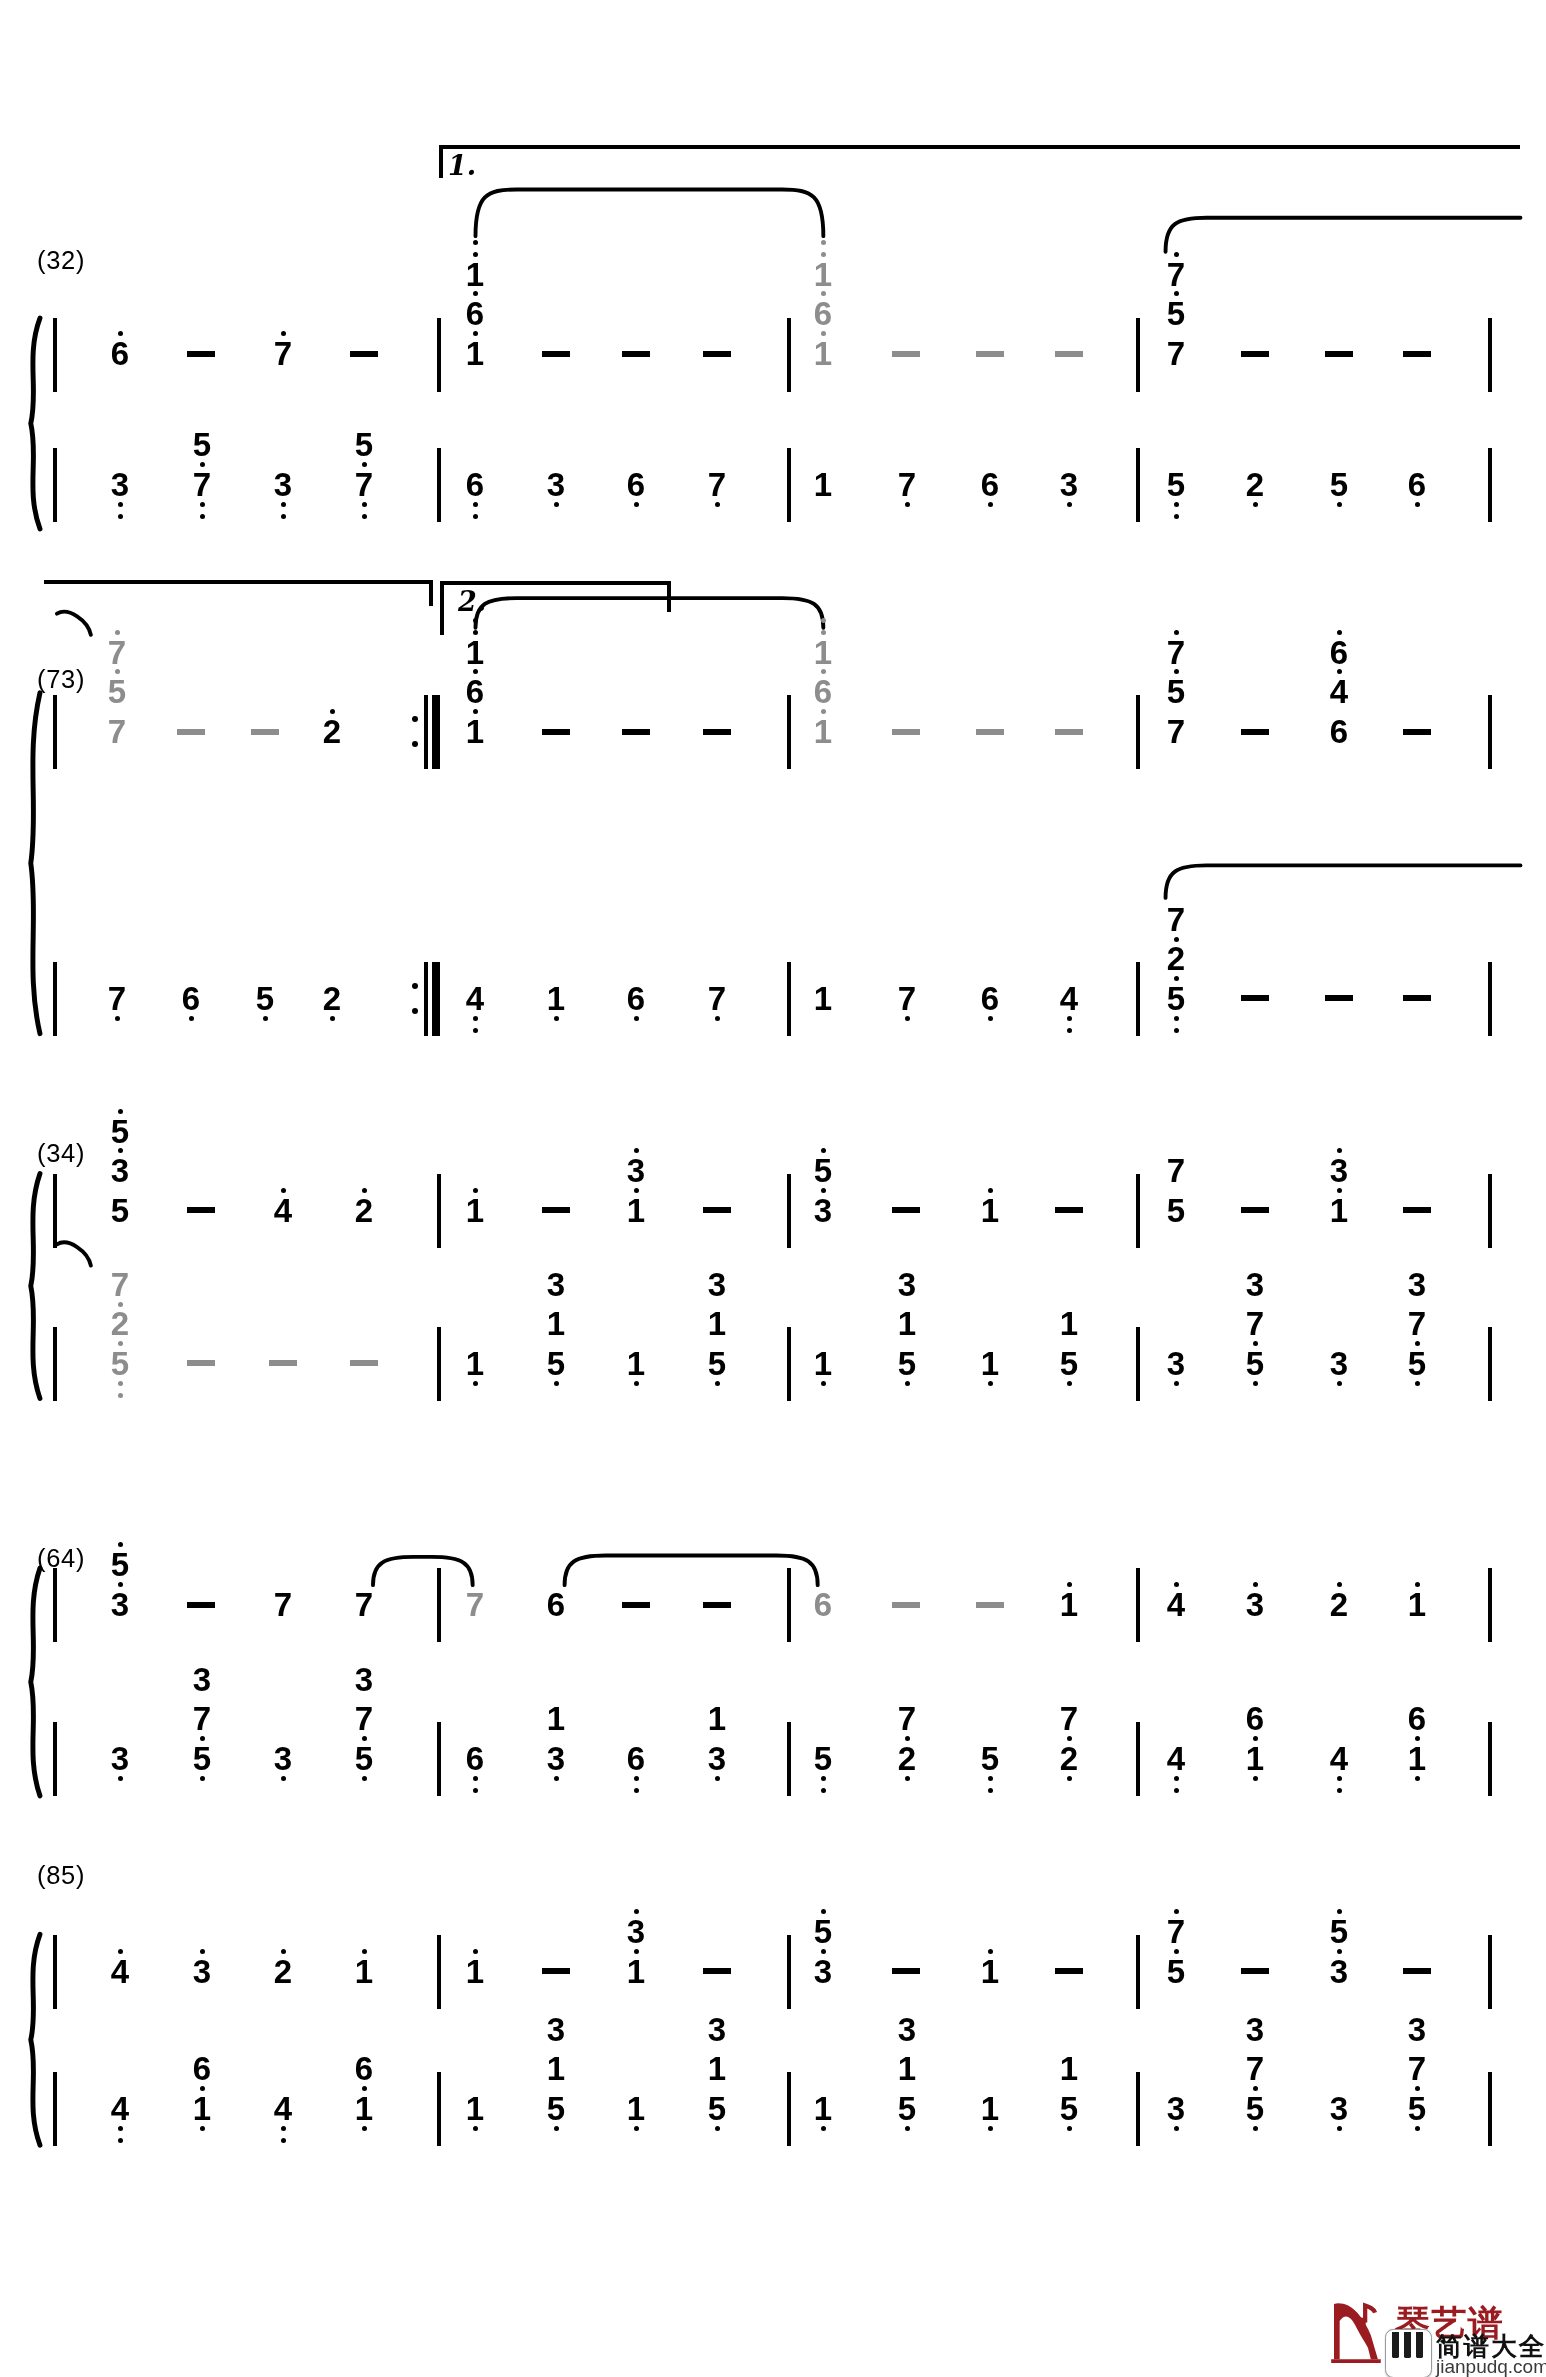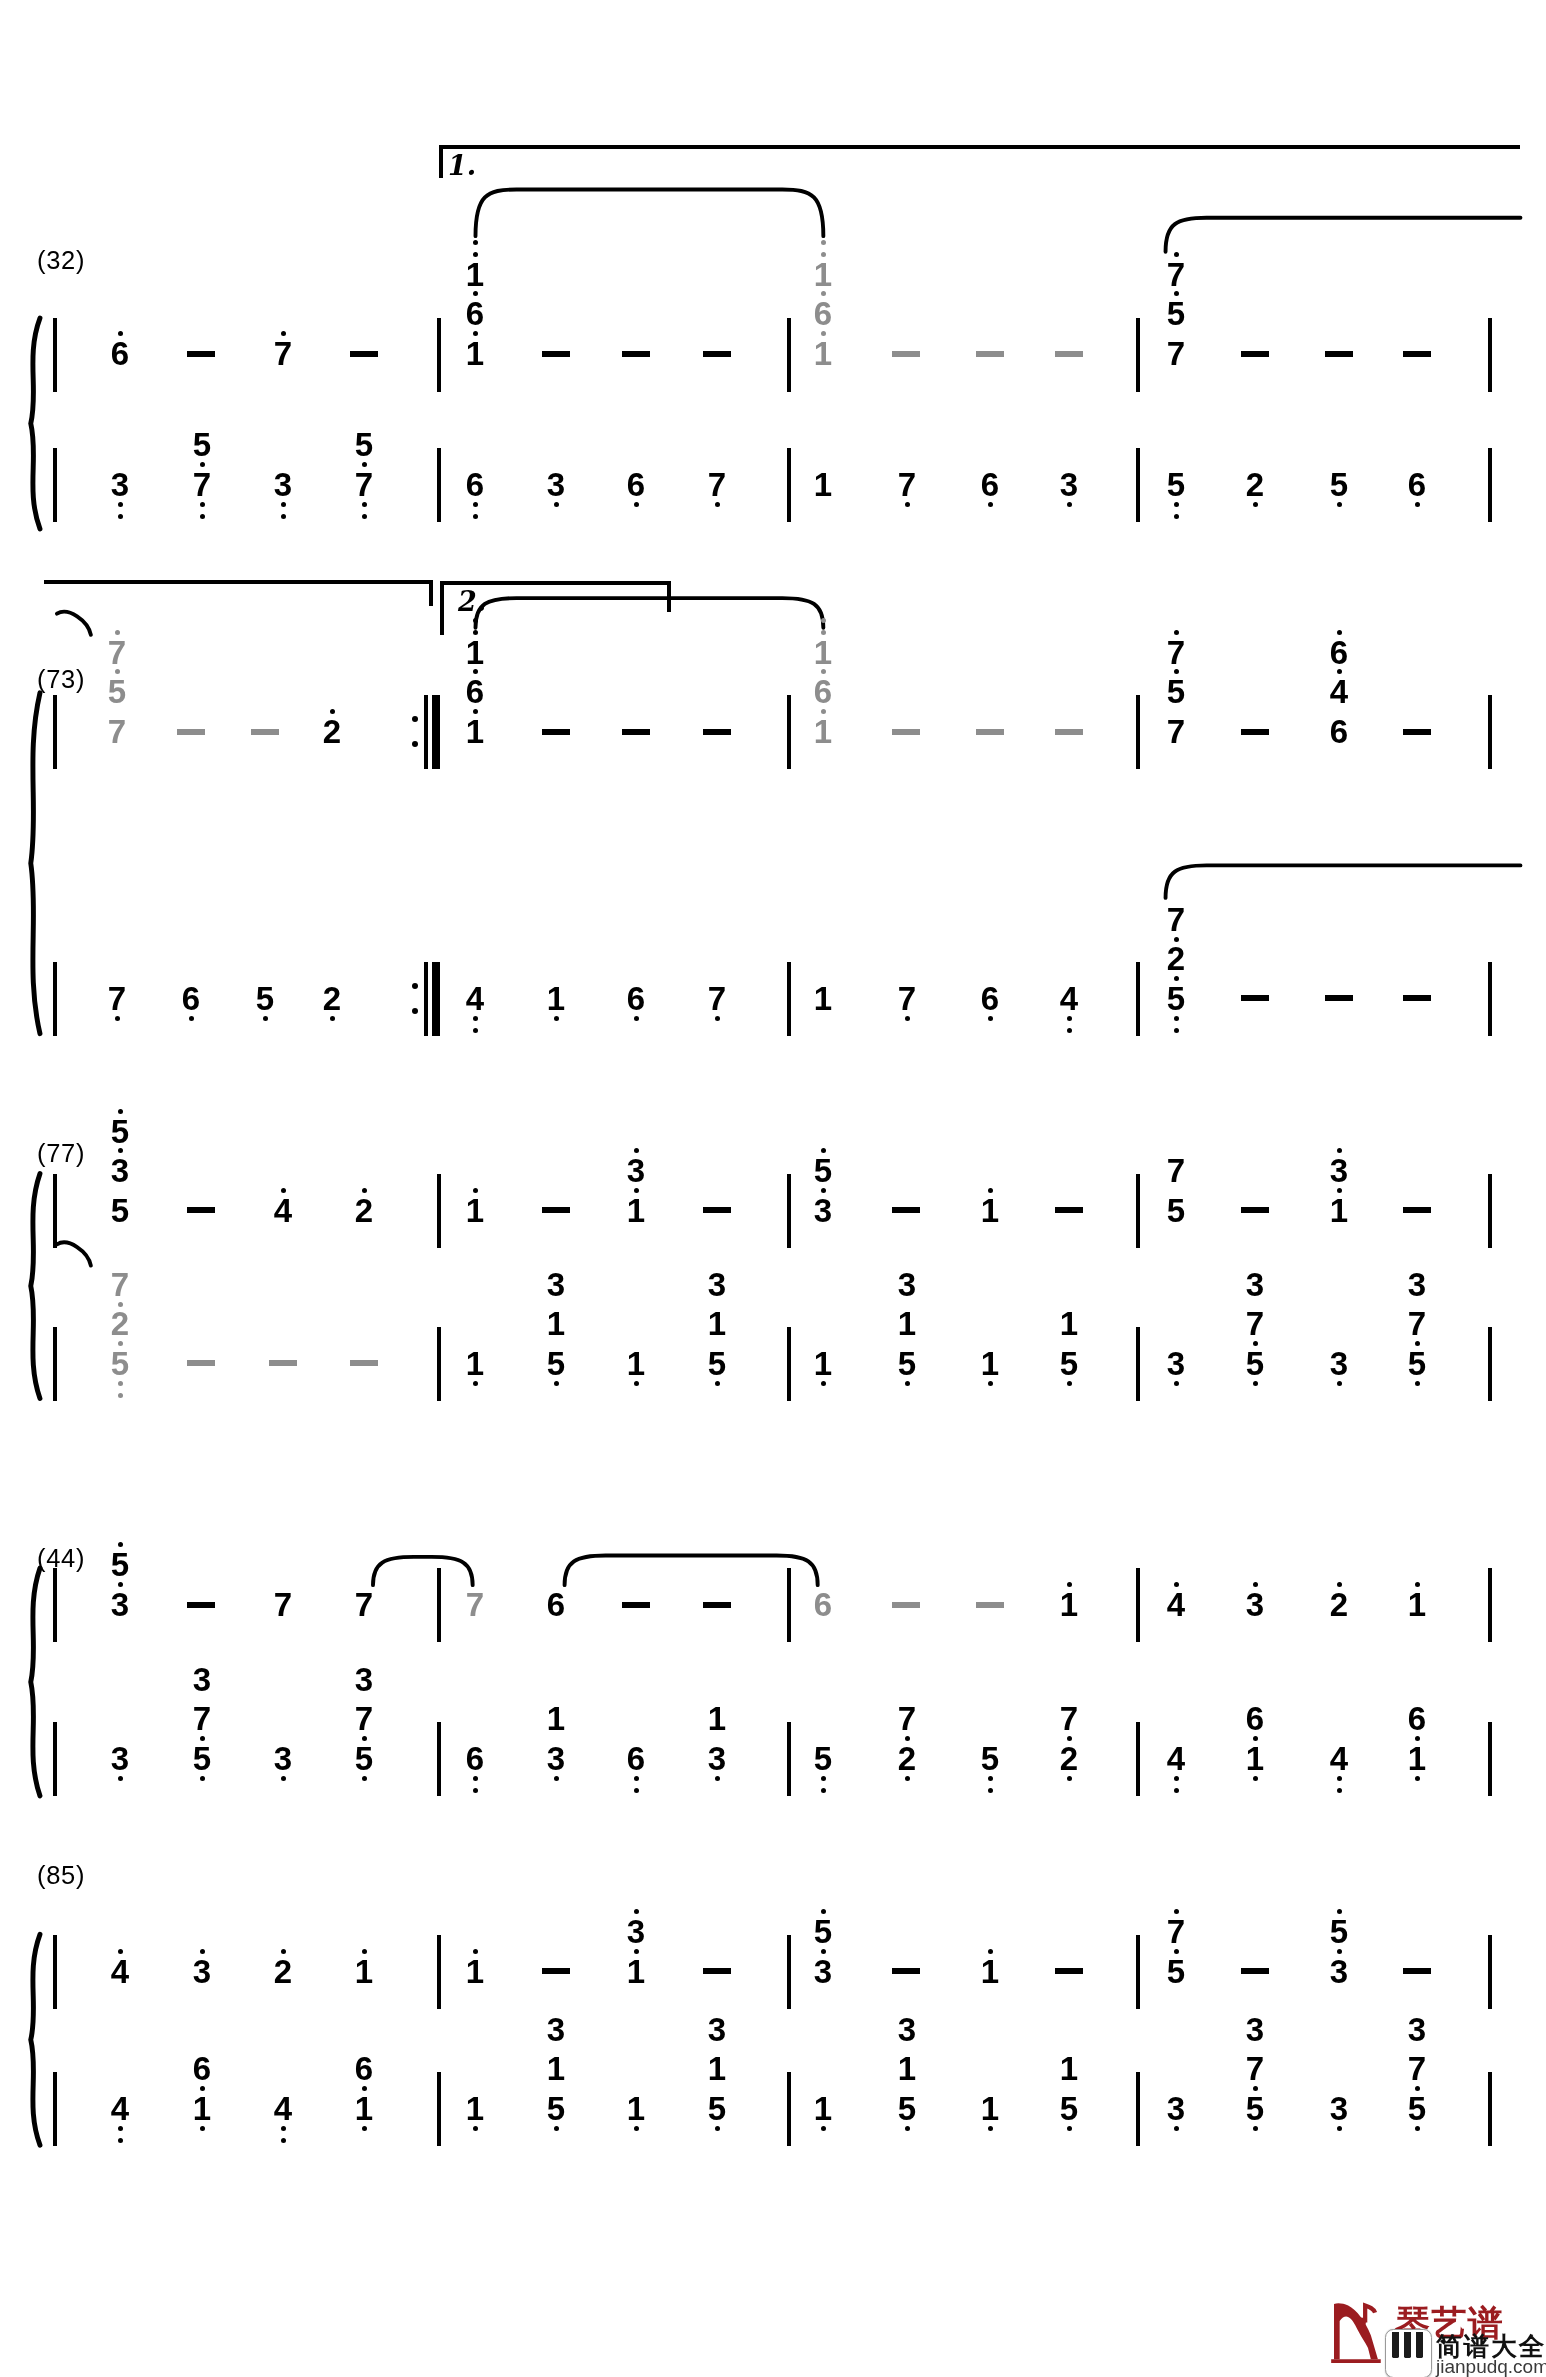--- a/index.html
+++ b/index.html
@@ -441,21 +441,21 @@
         </div>
         <div class="slot" style="top: 0px;">
           <div class="digit">5</div>
           <div class="dot" style="top: 37px;"></div>
           <div class="dot" style="top: 49px;"></div>
         </div>
       </div>
       <div class="dash" style="left: 1241px; top: 995px; color: rgb(0, 0, 0);"></div>
       <div class="dash" style="left: 1325px; top: 995px; color: rgb(0, 0, 0);"></div>
       <div class="dash" style="left: 1403px; top: 995px; color: rgb(0, 0, 0);"></div>
-      <div class="syslabel" style="left: 37px; top: 1139px;">(77)</div>
+      <div class="syslabel" style="left: 37px; top: 1139px;">(34)</div>
       <div class="barline" style="left: 53px; top: 1174px; height: 74px;"></div>
       <div class="barline" style="left: 53px; top: 1327px; height: 74px;"></div>
       <div class="barline" style="left: 437px; top: 1174px; height: 74px;"></div>
       <div class="barline" style="left: 437px; top: 1327px; height: 74px;"></div>
       <div class="barline" style="left: 787px; top: 1174px; height: 74px;"></div>
       <div class="barline" style="left: 787px; top: 1327px; height: 74px;"></div>
       <div class="barline" style="left: 1136px; top: 1174px; height: 74px;"></div>
       <div class="barline" style="left: 1136px; top: 1327px; height: 74px;"></div>
       <div class="barline" style="left: 1488px; top: 1174px; height: 74px;"></div>
       <div class="barline" style="left: 1488px; top: 1327px; height: 74px;"></div>
@@ -659,21 +659,21 @@
         </div>
         <div class="slot" style="top: -40px;">
           <div class="digit">7</div>
           <div class="dot" style="top: 37px;"></div>
         </div>
         <div class="slot" style="top: 0px;">
           <div class="digit">5</div>
           <div class="dot" style="top: 37px;"></div>
         </div>
       </div>
-      <div class="syslabel" style="left: 37px; top: 1544px;">(44)</div>
+      <div class="syslabel" style="left: 37px; top: 1544px;">(64)</div>
       <div class="barline" style="left: 53px; top: 1568px; height: 74px;"></div>
       <div class="barline" style="left: 53px; top: 1722px; height: 74px;"></div>
       <div class="barline" style="left: 437px; top: 1568px; height: 74px;"></div>
       <div class="barline" style="left: 437px; top: 1722px; height: 74px;"></div>
       <div class="barline" style="left: 787px; top: 1568px; height: 74px;"></div>
       <div class="barline" style="left: 787px; top: 1722px; height: 74px;"></div>
       <div class="barline" style="left: 1136px; top: 1568px; height: 74px;"></div>
       <div class="barline" style="left: 1136px; top: 1722px; height: 74px;"></div>
       <div class="barline" style="left: 1488px; top: 1568px; height: 74px;"></div>
       <div class="barline" style="left: 1488px; top: 1722px; height: 74px;"></div>

